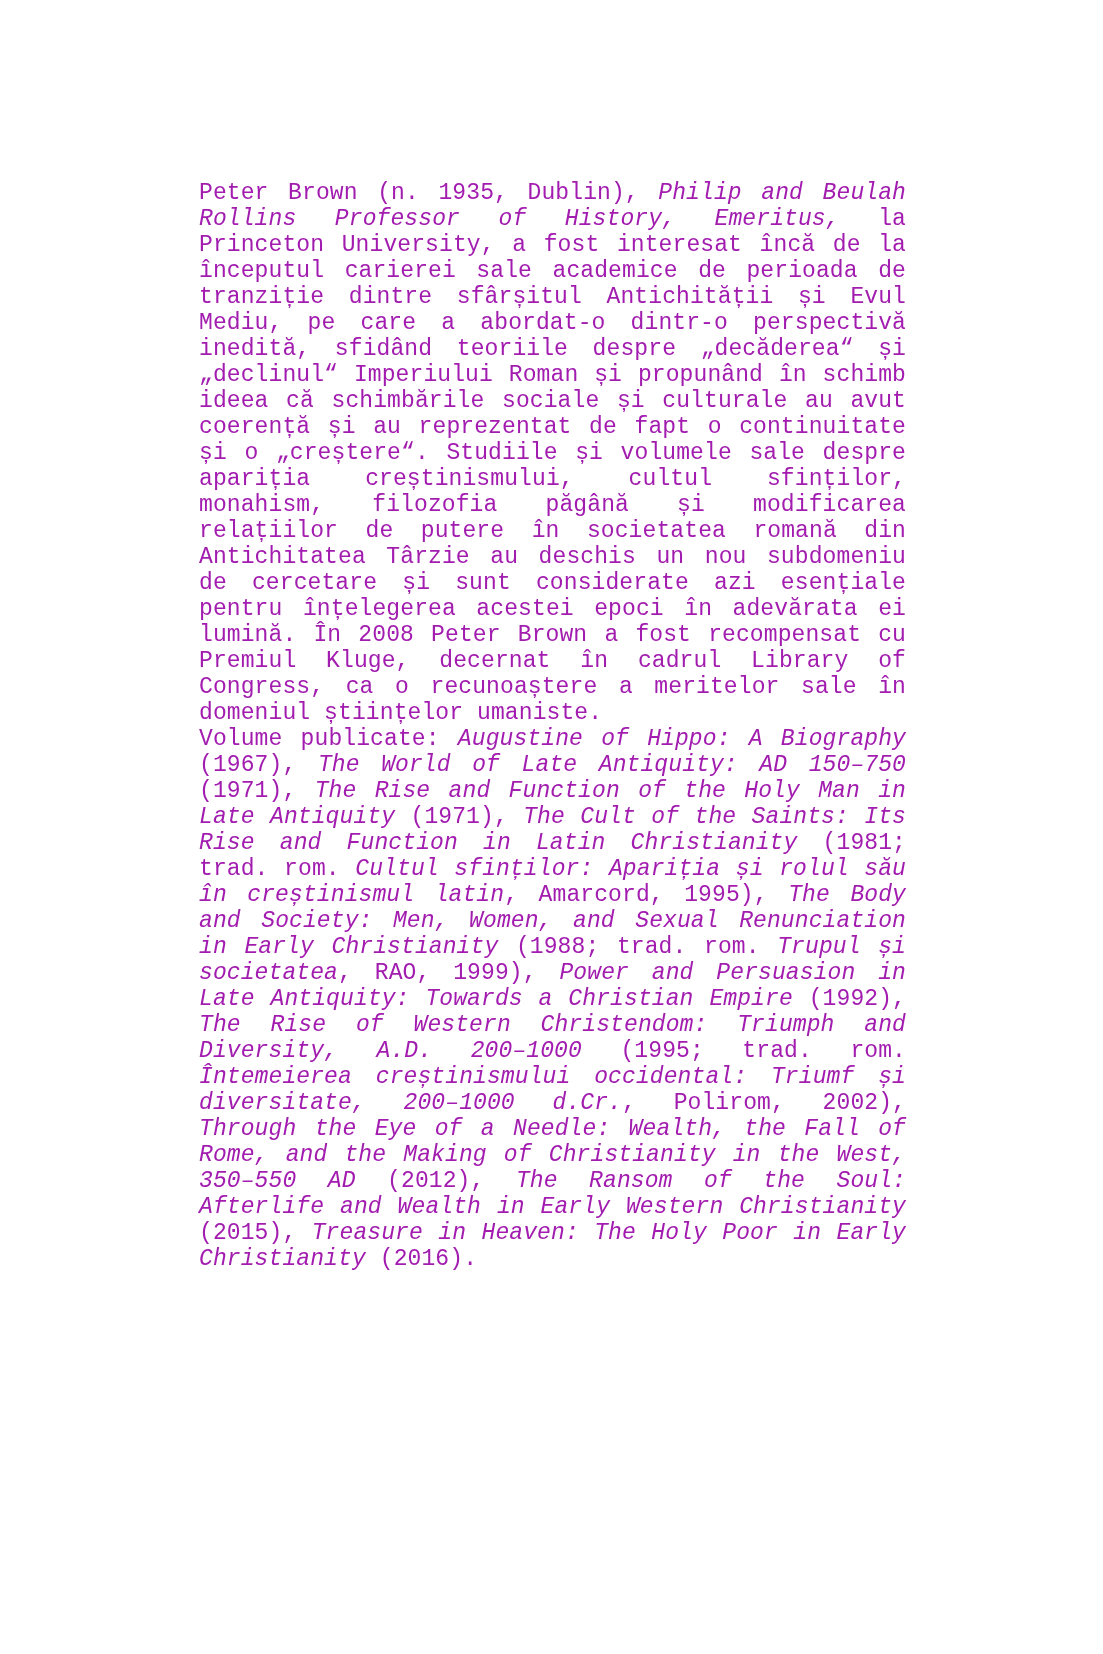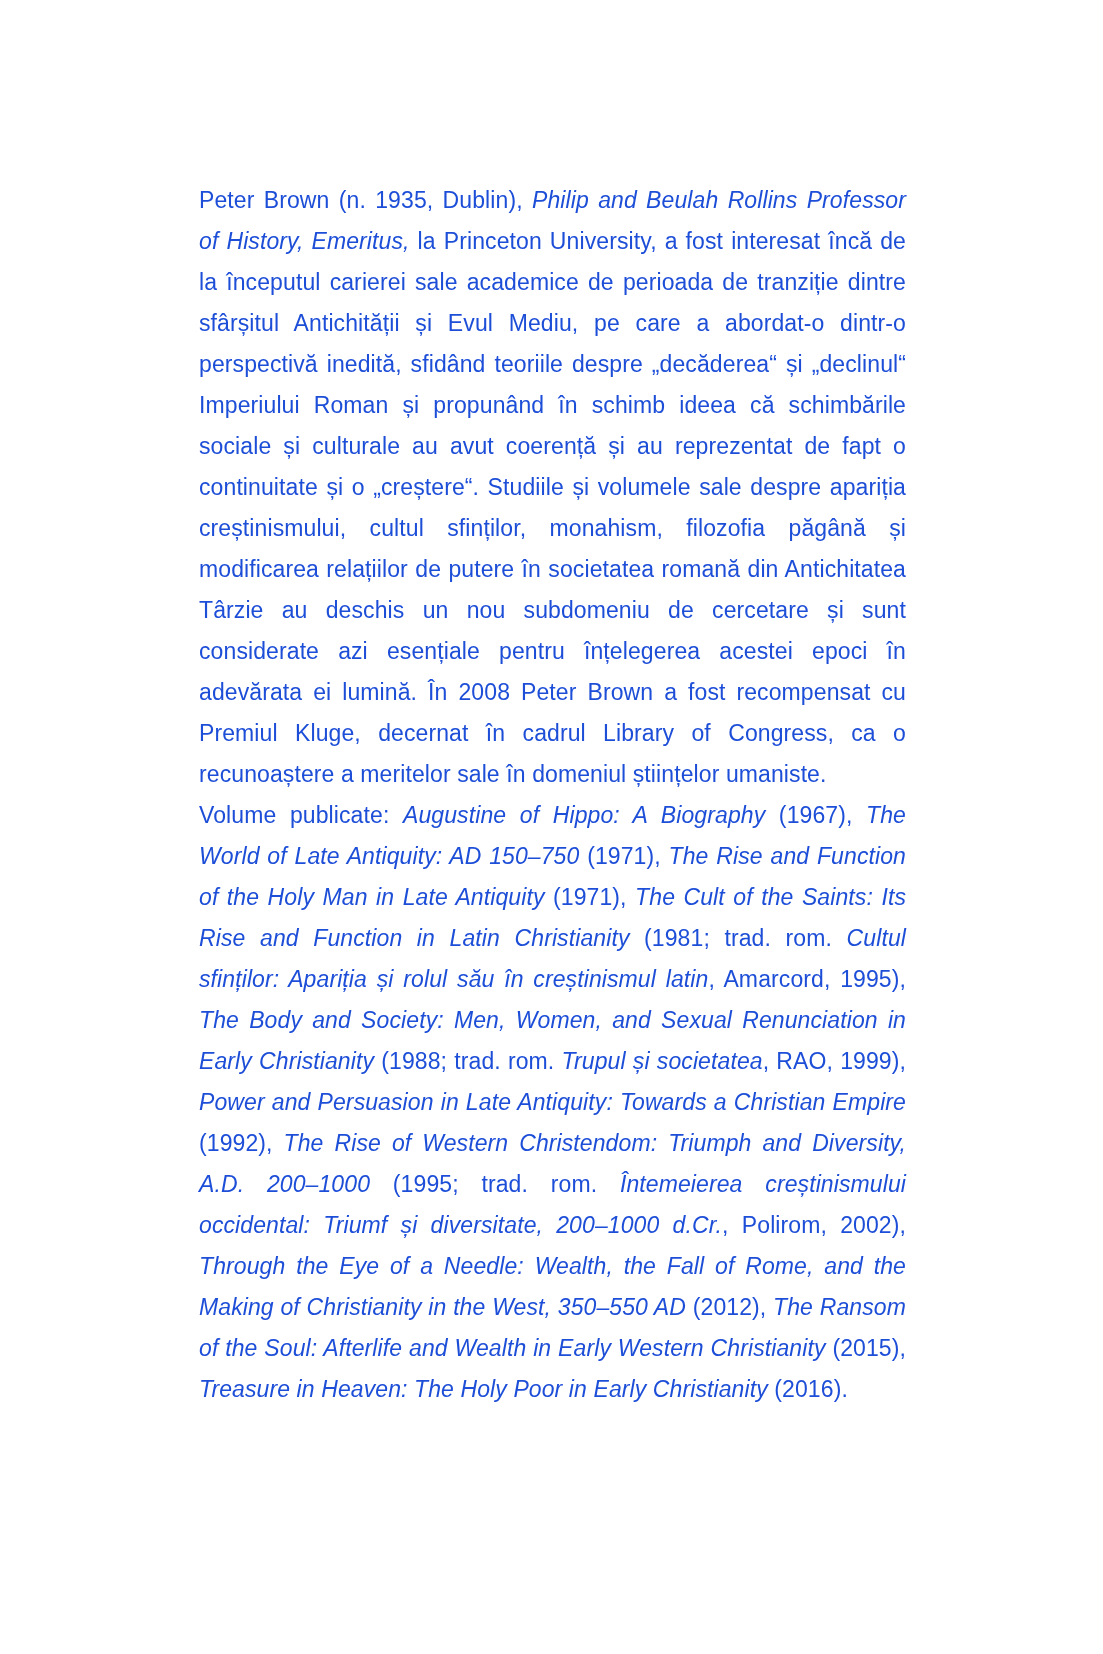--- a/index.html
+++ b/index.html
@@ -12,24 +12,24 @@
     width: 1103px;
     height: 1654px;
     background: #ffffff;
     overflow: hidden;
   }
   .text-block {
     position: absolute;
     left: 199px;
     top: 180px;
     width: 707px;
-    font-family: Liberation Sans, sans-serif;
+    font-family: Liberation Mono, monospace;
     font-size: 23px;
-    line-height: 41px;
-    color: #1d4ed8;
+    line-height: 26px;
+    color: #a21caf;
     letter-spacing: 0.1px;
   }
   .para {
     margin: 0;
     text-align: justify;
     text-justify: inter-word;
     hyphens: auto;
     -webkit-hyphens: auto;
   }
   .para em {

